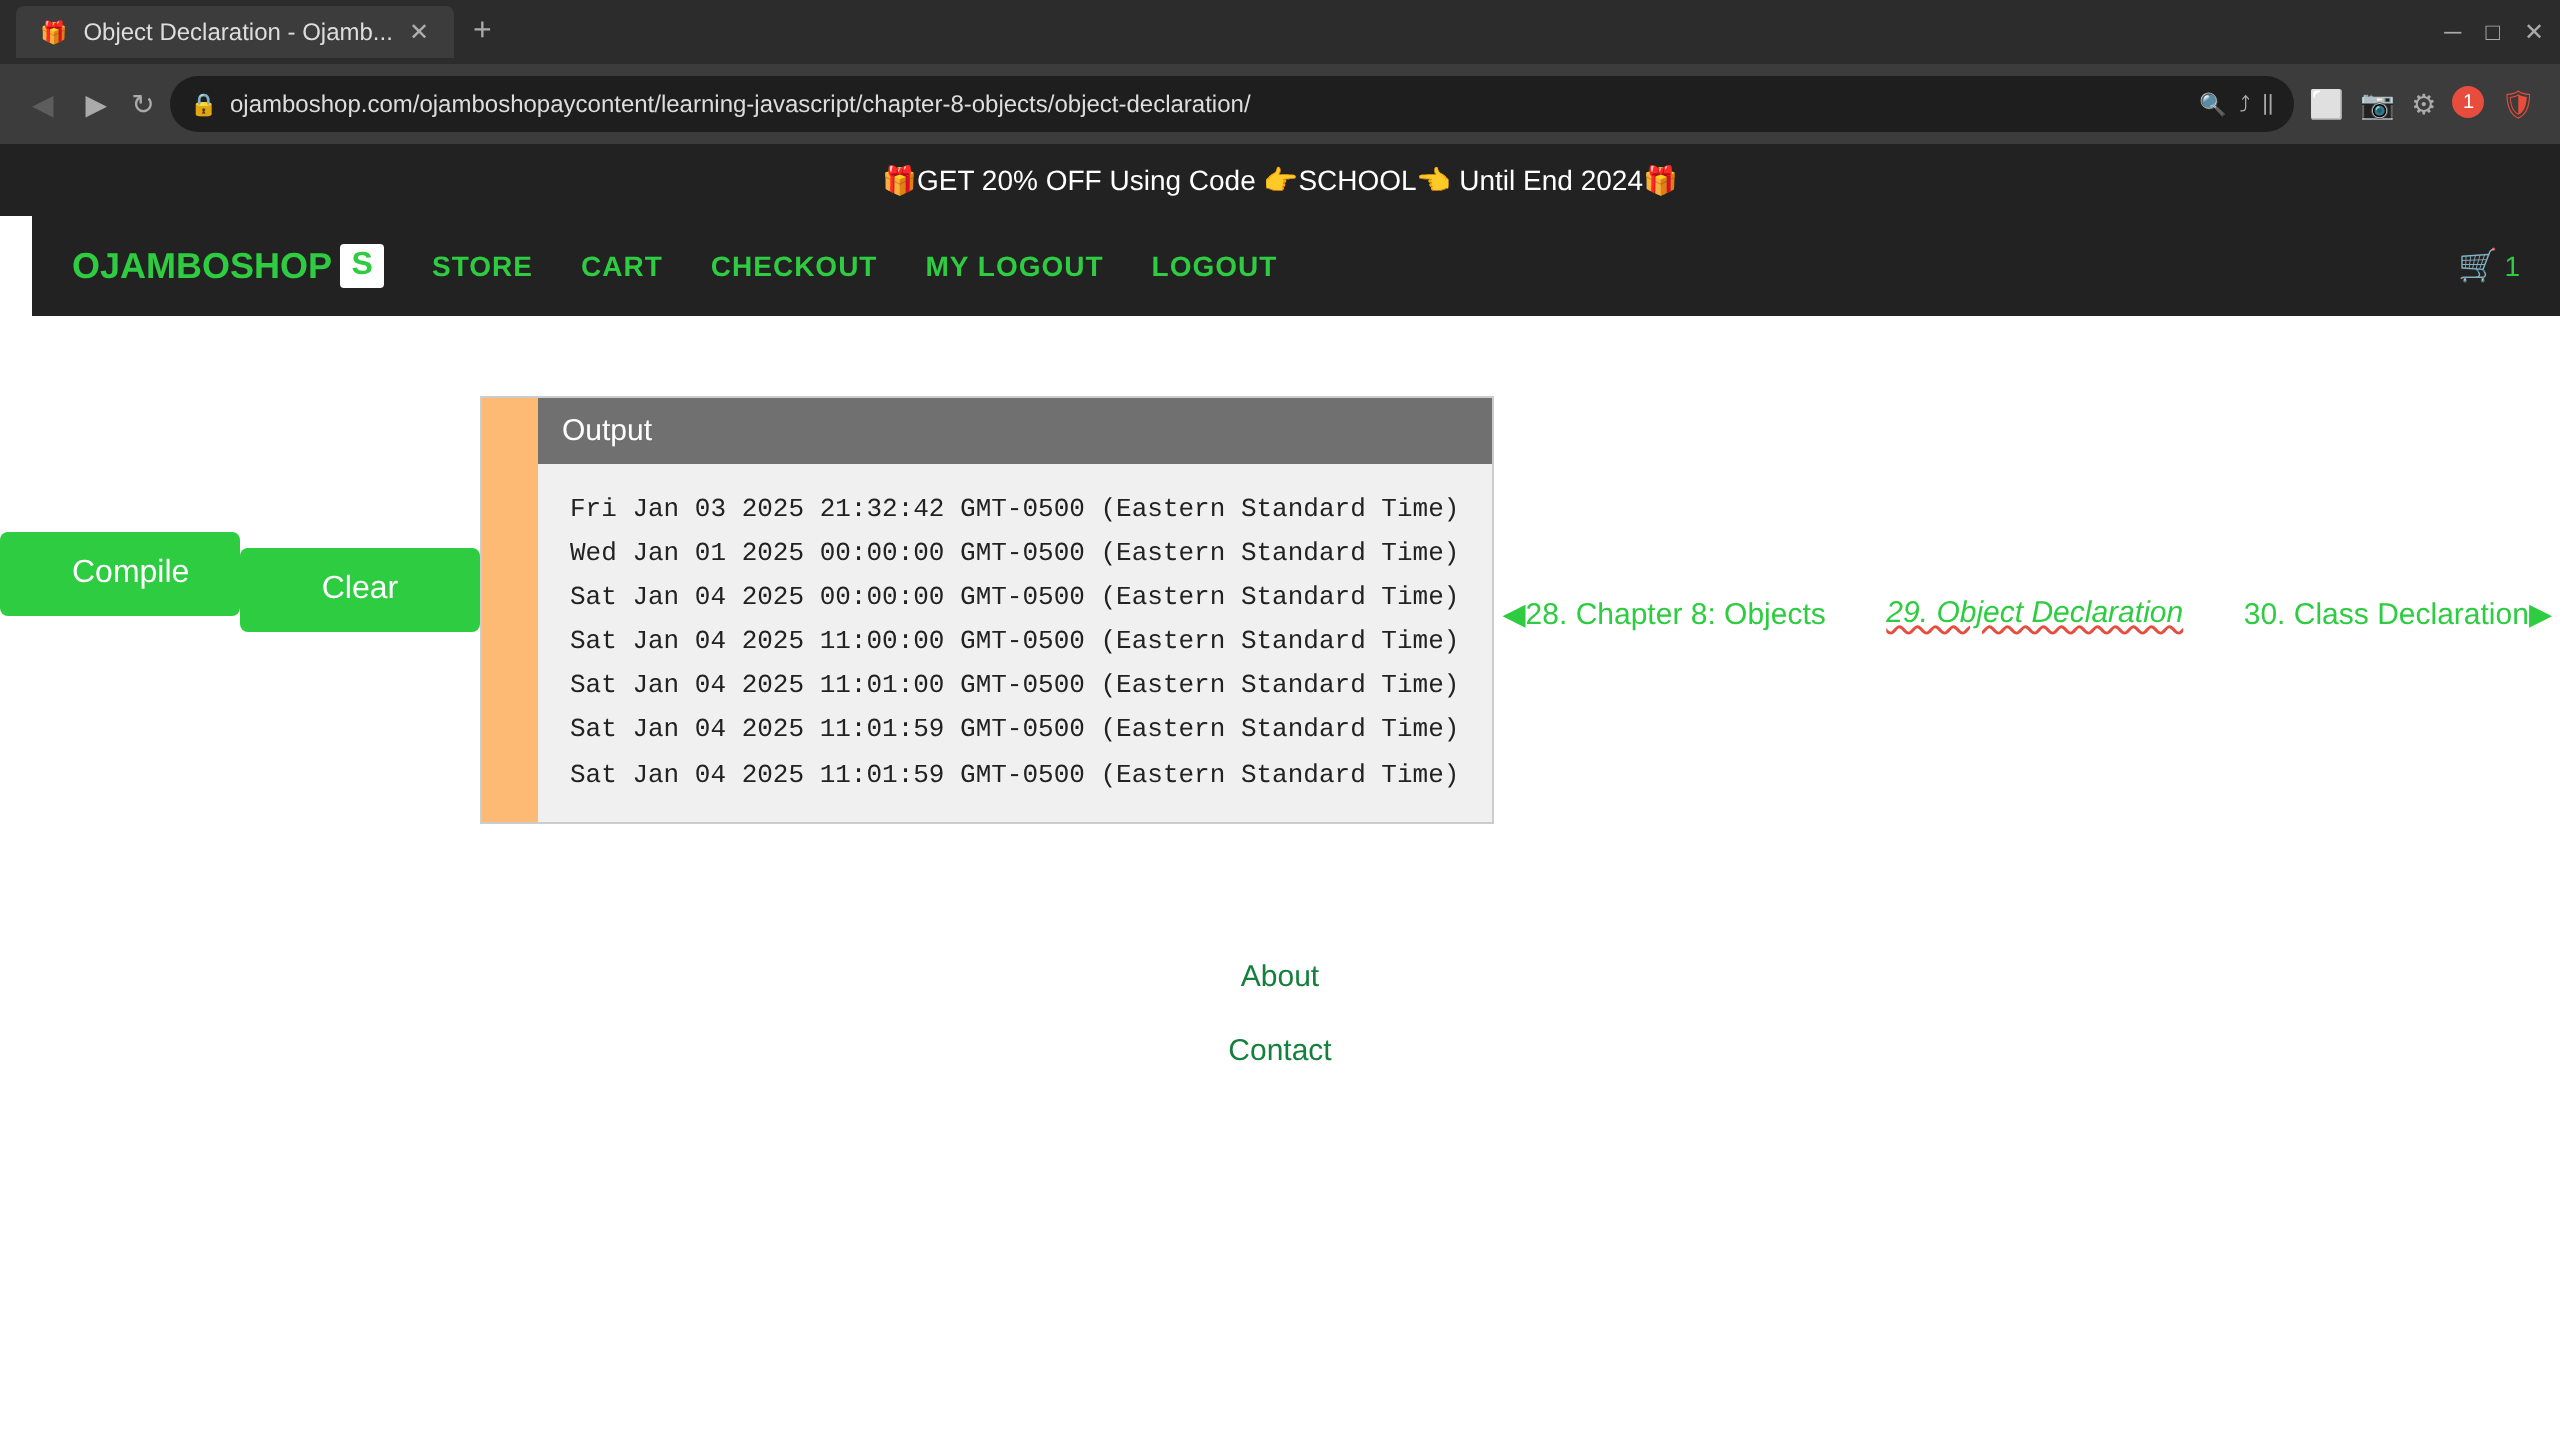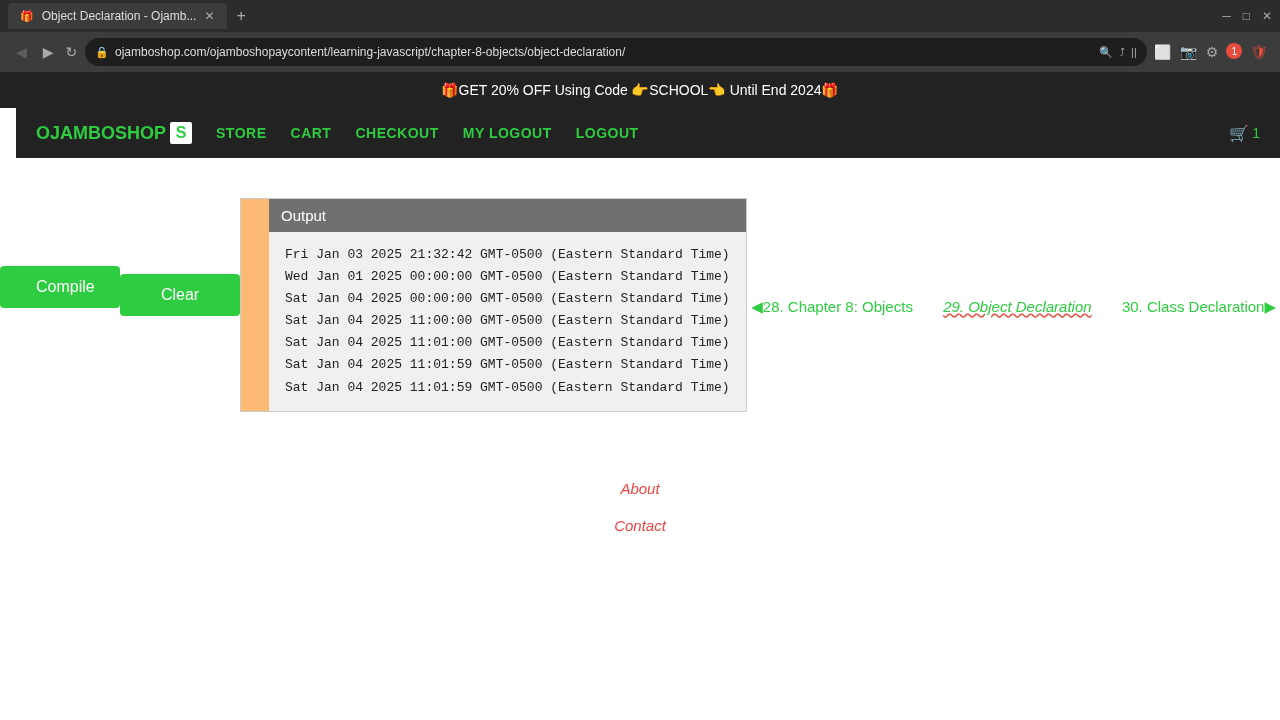--- a/index.html
+++ b/index.html
@@ -226,25 +226,24 @@
     }
 
     
     .footer {
       text-align: center;
       margin-top: 48px;
       padding-bottom: 30px;
     }
     .footer-link {
       display: block;
-      color: #ef4444;
+      color: #15803d;
       text-decoration: none;
       font-size: 15px;
       margin-bottom: 20px;
-      font-style: italic;
     }
   </style>
 </head>
 <body>
 
 <div class="browser-chrome">
 
   <div class="browser-tab-bar">
     <div class="browser-tab">
       <span class="tab-favicon">🎁</span>

